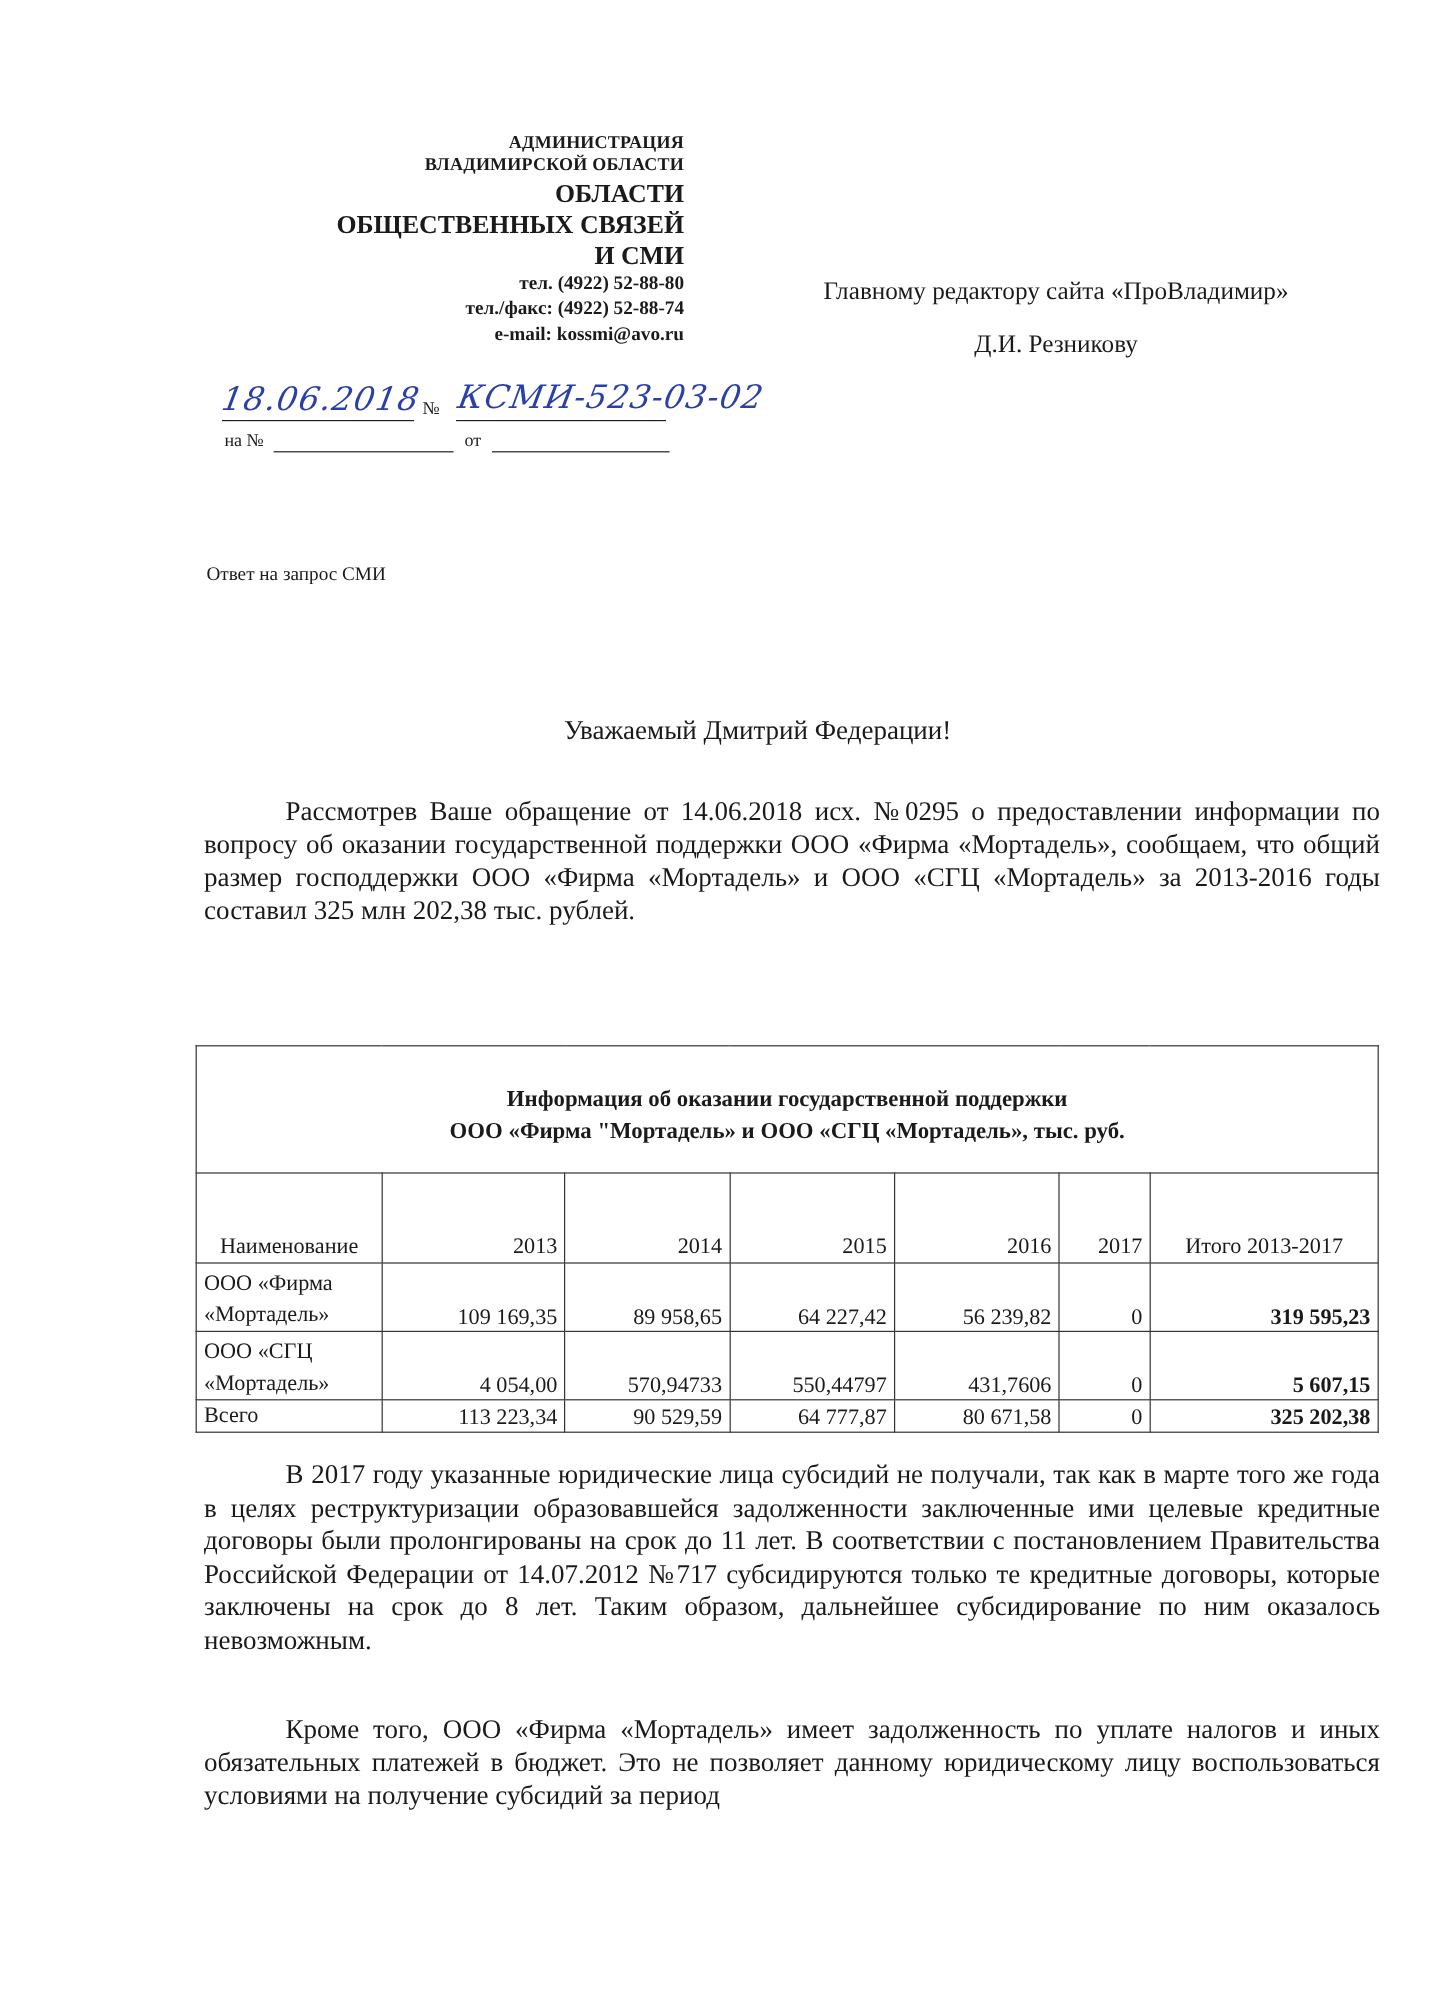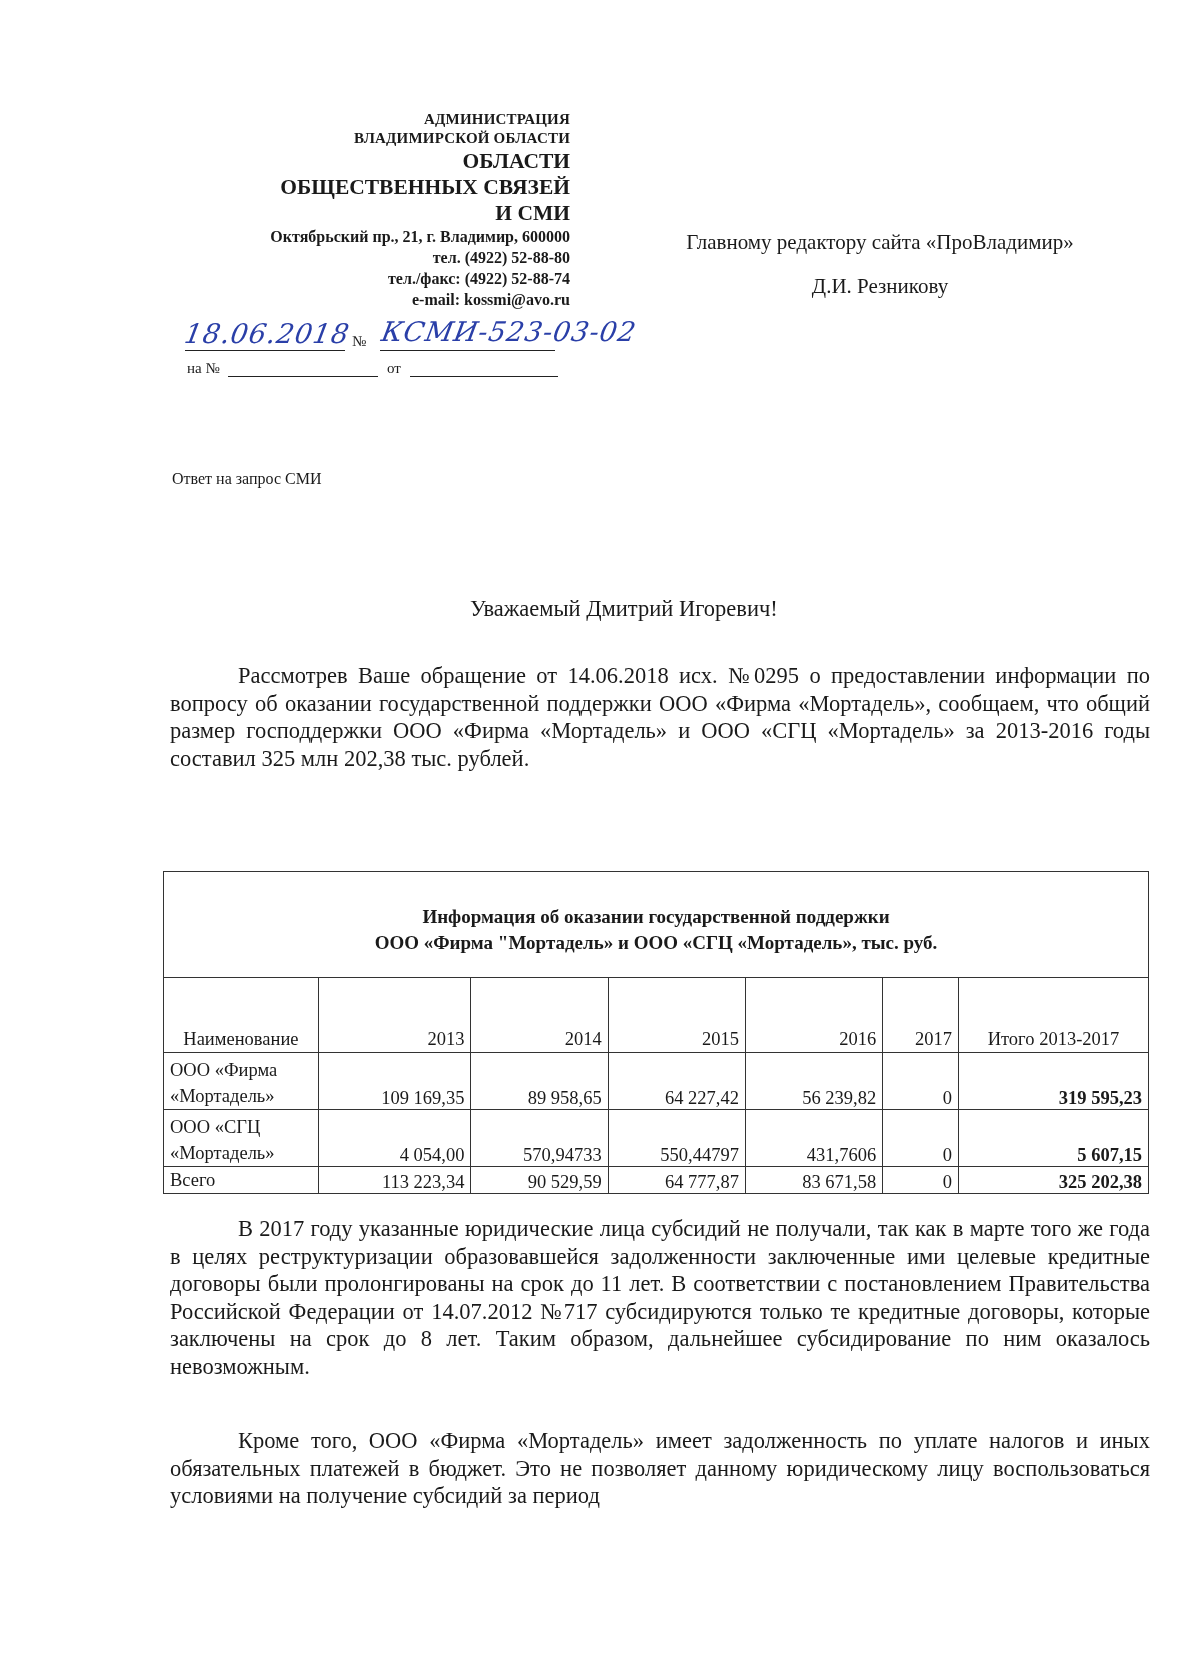--- a/index.html
+++ b/index.html
@@ -41,21 +41,20 @@
   </style>
 </head>
 <body>
 
 <div class="lh">
   <div class="small">АДМИНИСТРАЦИЯ</div>
   <div class="small">ВЛАДИМИРСКОЙ ОБЛАСТИ</div>
   <div class="big">ОБЛАСТИ</div>
   <div class="big">ОБЩЕСТВЕННЫХ СВЯЗЕЙ</div>
   <div class="big">И СМИ</div>
-  <div class="addr">Октябрьский пр., 21, г. Владимир, 600000</div>
   <div class="addr">тел. (4922) 52-88-80</div>
   <div class="addr">тел./факс: (4922) 52-88-74</div>
   <div class="addr">e-mail: kossmi@avo.ru</div>
 </div>
 
 <div class="underline" style="left:185px; top:350px; width:160px;"></div>
 <div class="hand" style="left:185px; top:318px;">18.06.2018</div>
 <div class="ref-line" style="left:352px; top:333px;">№</div>
 <div class="underline" style="left:380px; top:350px; width:175px;"></div>
 <div class="hand" style="left:382px; top:316px;">КСМИ-523-03-02</div>
@@ -65,21 +64,21 @@
 <div class="ref-line" style="left:387px; top:360px;">от</div>
 <div class="underline" style="left:410px; top:376px; width:148px;"></div>
 
 <div class="addressee">
   <div>Главному редактору сайта «ПроВладимир»</div>
   <div>Д.И. Резникову</div>
 </div>
 
 <div class="subject">Ответ на запрос СМИ</div>
 
-<div class="greeting">Уважаемый Дмитрий Игоревич!</div>
+<div class="greeting">Уважаемый Дмитрий Федерации!</div>
 
 <div class="para" style="top:662px;"><span class="indent"></span><span>Рассмотрев Ваше обращение от 14.06.2018 исх. №0295 о предоставлении информации по вопросу об оказании государственной поддержки ООО «Фирма «Мортадель», сообщаем, что общий размер господдержки ООО «Фирма «Мортадель» и ООО «СГЦ «Мортадель» за 2013-2016 годы составил 325 млн 202,38 тыс. рублей.</span></div>
 
 <table class="tbl">
   <tbody>
       <tr>
     <td colspan="7" class="title-cell">
       <div>Информация об оказании государственной поддержки</div>
       <div>ООО «Фирма "Мортадель» и ООО «СГЦ «Мортадель», тыс. руб.</div>
     </td>
@@ -115,21 +114,21 @@
     <td class="num">550,44797</td>
     <td class="num">431,7606</td>
     <td class="num">0</td>
     <td class="num bold">5 607,15</td>
   </tr>
   <tr class="r3">
     <td class="name">Всего</td>
     <td class="num">113 223,34</td>
     <td class="num">90 529,59</td>
     <td class="num">64 777,87</td>
-    <td class="num">83 671,58</td>
+    <td class="num">80 671,58</td>
     <td class="num">0</td>
     <td class="num bold">325 202,38</td>
   </tr>
 </tbody>
   </table>
 
 <div class="para" style="top:1215px;"><span class="indent"></span><span>В 2017 году указанные юридические лица субсидий не получали, так как в марте того же года в целях реструктуризации образовавшейся задолженности заключенные ими целевые кредитные договоры были пролонгированы на срок до 11 лет. В соответствии с постановлением Правительства Российской Федерации от 14.07.2012 №717 субсидируются только те кредитные договоры, которые заключены на срок до 8 лет. Таким образом, дальнейшее субсидирование по ним оказалось невозможным.</span></div>
 
 <div class="para" style="top:1427px;"><span class="indent"></span><span>Кроме того, ООО «Фирма «Мортадель» имеет задолженность по уплате налогов и иных обязательных платежей в бюджет. Это не позволяет данному юридическому лицу воспользоваться условиями на получение субсидий за период</span></div>
 

